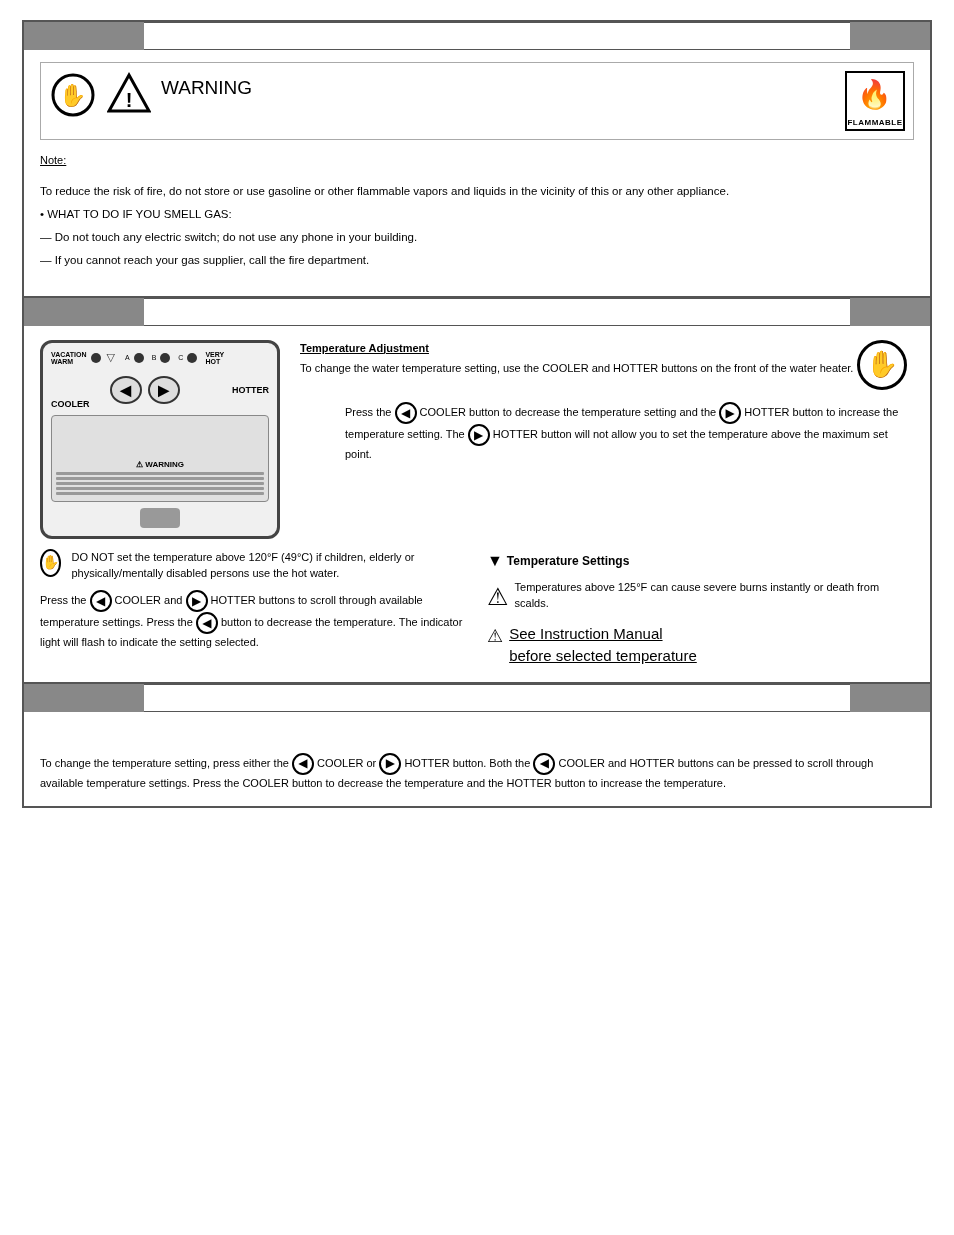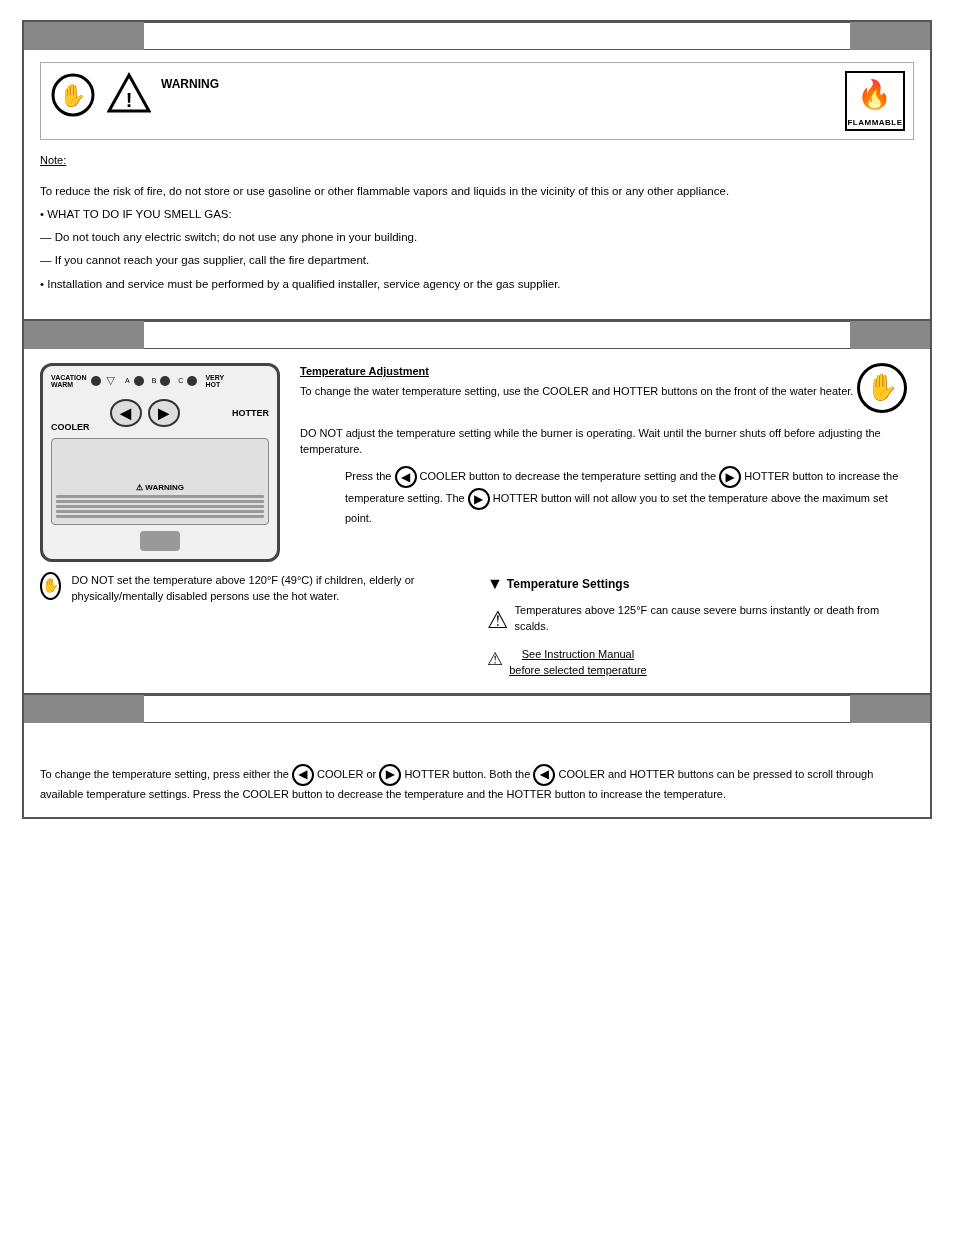--- a/index.html
+++ b/index.html
@@ -87,22 +87,22 @@
       border: 2px solid #000;
       display: flex;
       flex-direction: column;
       align-items: center;
       justify-content: center;
       font-size: 9px;
       font-weight: bold;
     }
     .warning-title {
       flex: 1;
-      font-size: 12px;
-      font-weight: bold;
+      font-size: 19px;
+      font-weight: normal;
       padding-top: 6px;
     }
     .section1-body {
       padding: 4px 0;
       line-height: 1.5;
       font-size: 11.5px;
     }
     .section1-note {
       font-size: 11px;
       text-decoration: underline;
@@ -323,21 +323,20 @@
         <span style="font-size:8px; font-weight:bold; letter-spacing:0.5px;">FLAMMABLE</span>
       </div>
     </div>
 
     <div class="section1-body">
       <span class="section1-note">Note:</span>
       <p>To reduce the risk of fire, do not store or use gasoline or other flammable vapors and liquids in the vicinity of this or any other appliance.</p>
       <p>• WHAT TO DO IF YOU SMELL GAS:</p>
       <p>— Do not touch any electric switch; do not use any phone in your building.</p>
       <p>— If you cannot reach your gas supplier, call the fire department.</p>
-      <p>• Installation and service must be performed by a qualified installer, service agency or the gas supplier.</p>
     </div>
   </div>
 
   <div class="section-header">
     <div class="section-header-left">
       <span class="section-header-label"></span>
     </div>
     <div class="section-header-middle"></div>
     <div class="section-header-right">
       <span class="section-header-label"></span>
@@ -394,52 +393,52 @@
 
         <div class="section2-right-top">
           <div style="font-size:11px; line-height:1.5;">
             <div style="text-decoration:underline; font-weight:bold; margin-bottom:4px;">Temperature Adjustment</div>
             <p>To change the water temperature setting, use the COOLER and HOTTER buttons on the front of the water heater.</p>
           </div>
           <div style="flex-shrink:0;">
             <div class="hand-circle-lg">✋</div>
           </div>
         </div>
-        <div style="font-size:11px; line-height:1.5; margin-bottom:8px;">
-          <p>DO NOT adjust the temperature setting while the burner is operating. Wait until the burner shuts off before adjusting the temperature.</p>
-        </div>
         <div style="font-size:11px; line-height:1.5;margin-left:45px;">
           Press the <span class="arrow-btn">◀</span> COOLER button to decrease the temperature setting and the <span class="arrow-btn">▶</span> HOTTER button to increase the temperature setting. The <span class="arrow-btn">▶</span> HOTTER button will not allow you to set the temperature above the maximum set point.
         </div>
       </div>
     </div>
 
     <div class="section2-bottom">
 
       <div class="bottom-left">
         <div style="display:flex; align-items:flex-start; gap:10px; margin-bottom:8px;">
           <div class="hand-circle-sm">✋</div>
           <div style="font-size:11px; line-height:1.5;">
             <span>DO NOT set the temperature above 120°F (49°C) if children, elderly or physically/mentally disabled persons use the hot water.</span>
           </div>
         </div>
+        <div style="font-size:11px; line-height:1.5;">
+          Press the <span class="arrow-btn">◀</span> COOLER and <span class="arrow-btn">▶</span> HOTTER buttons to scroll through available temperature settings. Press the <span class="arrow-btn">◀</span> button to decrease the temperature. The indicator light will flash to indicate the setting selected.
+        </div>
       </div>
 
       <div class="bottom-right">
         <div style="font-size:12px; font-weight:bold; margin-bottom:6px; display:flex; align-items:center; gap:4px;">
           <span class="down-arrow">▼</span>
           <span>Temperature Settings</span>
         </div>
         <div style="display:flex; align-items:flex-start; gap:6px; margin-bottom:8px;">
           <span class="warn-triangle">⚠</span>
           <div style="font-size:11px; line-height:1.5;">Temperatures above 125°F can cause severe burns instantly or death from scalds.</div>
         </div>
         <div style="display:flex; align-items:flex-start; gap:6px;">
           <span class="warn-triangle-sm">⚠</span>
-          <div style="font-size:11px; line-height:1.5; text-decoration:underline;text-align:center;">
+          <div style="font-size:15px; line-height:1.5; text-decoration:underline;">
             <span>See Instruction Manual</span><br>
             <span>before selected temperature</span>
           </div>
         </div>
       </div>
     </div>
   </div>
 
   <div class="section-header">
     <div class="section-header-left">

